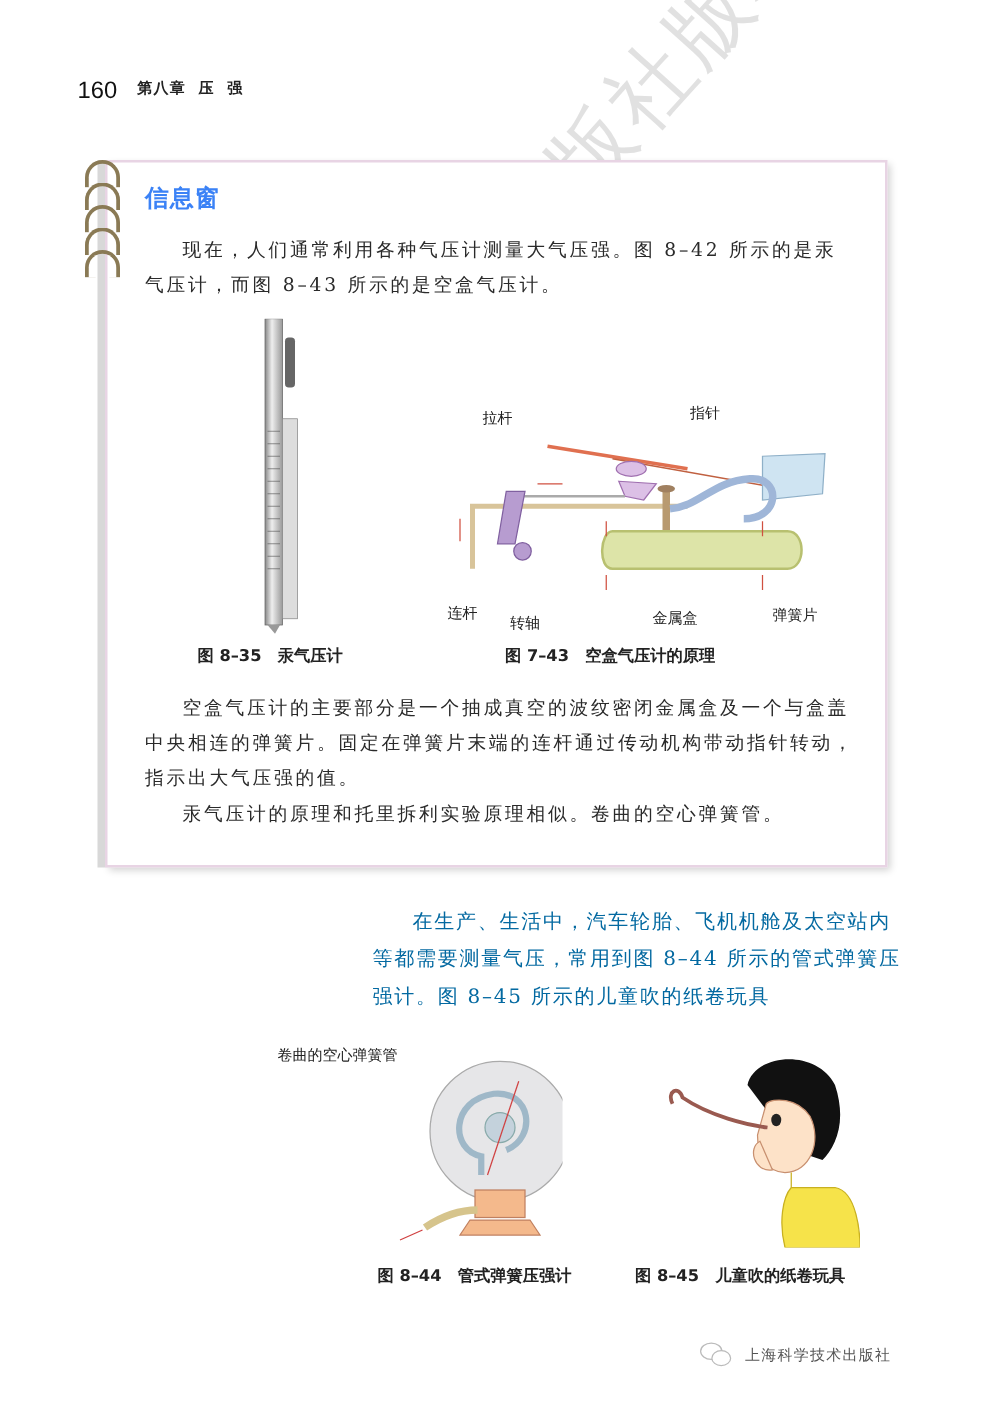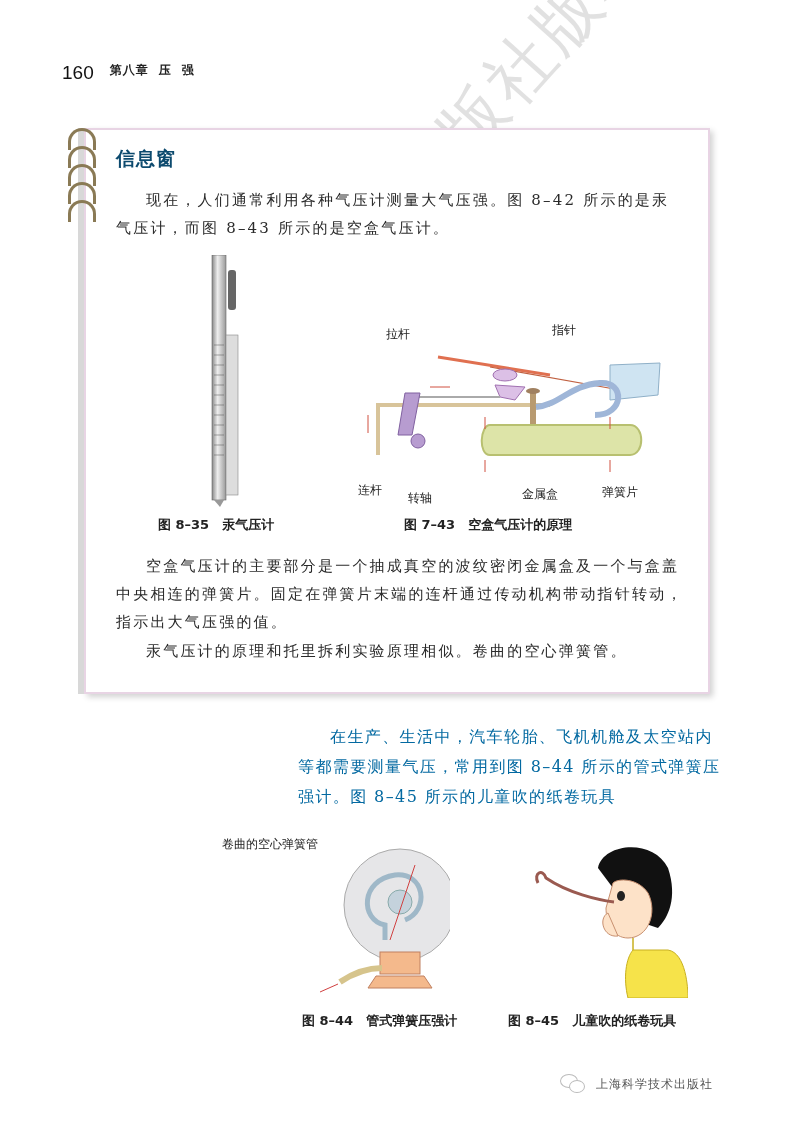--- a/index.html
+++ b/index.html
@@ -12,21 +12,21 @@
   .chapter span { margin-right: 10px; margin-top: 21px; }
 
   .info-box { position: absolute; left: 84px; top: 128px; width: 626px; height: 566px;
     border: 2px solid #e8d4e4; background: #fff;
     box-shadow: -6px 0 0 0 #d8d8d8, 3px 3px 6px rgba(0,0,0,0.18); }
   .rings { position: absolute; left: 64px; top: 124px; width: 40px; height: 100px; }
   .ring { position: absolute; left: 4px; width: 28px; height: 22px; border: 3px solid #8a7a55;
     border-bottom: none; border-radius: 16px 16px 0 0; }
 
   .box-title { position: absolute; left: 116px; top: 146px; font-family: "DejaVu Sans", sans-serif;
-    font-size: 19px; font-weight: bold; color: #0c4a6e; letter-spacing: 1px; }
+    font-size: 19px; font-weight: bold; color: #3b82f6; letter-spacing: 1px; }
   .para { position: absolute; font-size: 15px; line-height: 28px; color: #2a2a2a; letter-spacing: 2.2px; }
   .p1 { left: 116px; top: 186px; width: 570px; text-indent: 30px; }
   .p2 { left: 116px; top: 552px; width: 570px; text-indent: 30px; }
   .p3 { left: 116px; top: 637px; width: 570px; text-indent: 30px; }
 
   .fig-label { position: absolute; font-family: "DejaVu Sans", sans-serif; font-size: 13px; font-weight: bold; color: #222; }
   .callout { position: absolute; font-size: 12px; color: #222; }
 
   .main-text { position: absolute; left: 298px; top: 722px; width: 430px; font-size: 16px; line-height: 30px;
     color: #0369a1; letter-spacing: 1.4px; text-indent: 32px; }
@@ -116,21 +116,21 @@
       <line x1="250" y1="115" x2="250" y2="127"></line>
     <line x1="70" y1="42" x2="90" y2="42"></line>
       <line x1="8" y1="70" x2="8" y2="88"></line>
   </g>
 </svg>
 <div class="callout" style="left:386px;top:326px">拉杆</div>
 <div class="callout" style="left:552px;top:322px">指针</div>
 <div class="callout" style="left:358px;top:482px">连杆</div>
 <div class="callout" style="left:408px;top:490px">转轴</div>
 <div class="callout" style="left:522px;top:486px">金属盒</div>
-<div class="callout" style="left:602px;top:484px">弹簧片</div>
+<div class="callout" style="left:618px;top:484px">弹簧片</div>
 <div class="fig-label" style="left:404px;top:516px">图 7–43　空盒气压计的原理</div>
 
 <p class="para p2">空盒气压计的主要部分是一个抽成真空的波纹密闭金属盒及一个与盒盖中央相连的弹簧片。固定在弹簧片末端的连杆通过传动机构带动指针转动，指示出大气压强的值。</p>
 <p class="para p3">汞气压计的原理和托里拆利实验原理相似。卷曲的空心弹簧管。</p>
 
 <p class="main-text">在生产、生活中，汽车轮胎、飞机机舱及太空站内等都需要测量气压，常用到图 8–44 所示的管式弹簧压强计。图 8–45 所示的儿童吹的纸卷玩具</p>
 
 <div class="callout" style="left:222px;top:836px;font-size:12px">卷曲的空心弹簧管</div>
 <svg style="position:absolute;left:300px;top:840px" width="150" height="160">
   <circle cx="100" cy="65" r="56" fill="#e6e6e8" stroke="#aaa"></circle>

